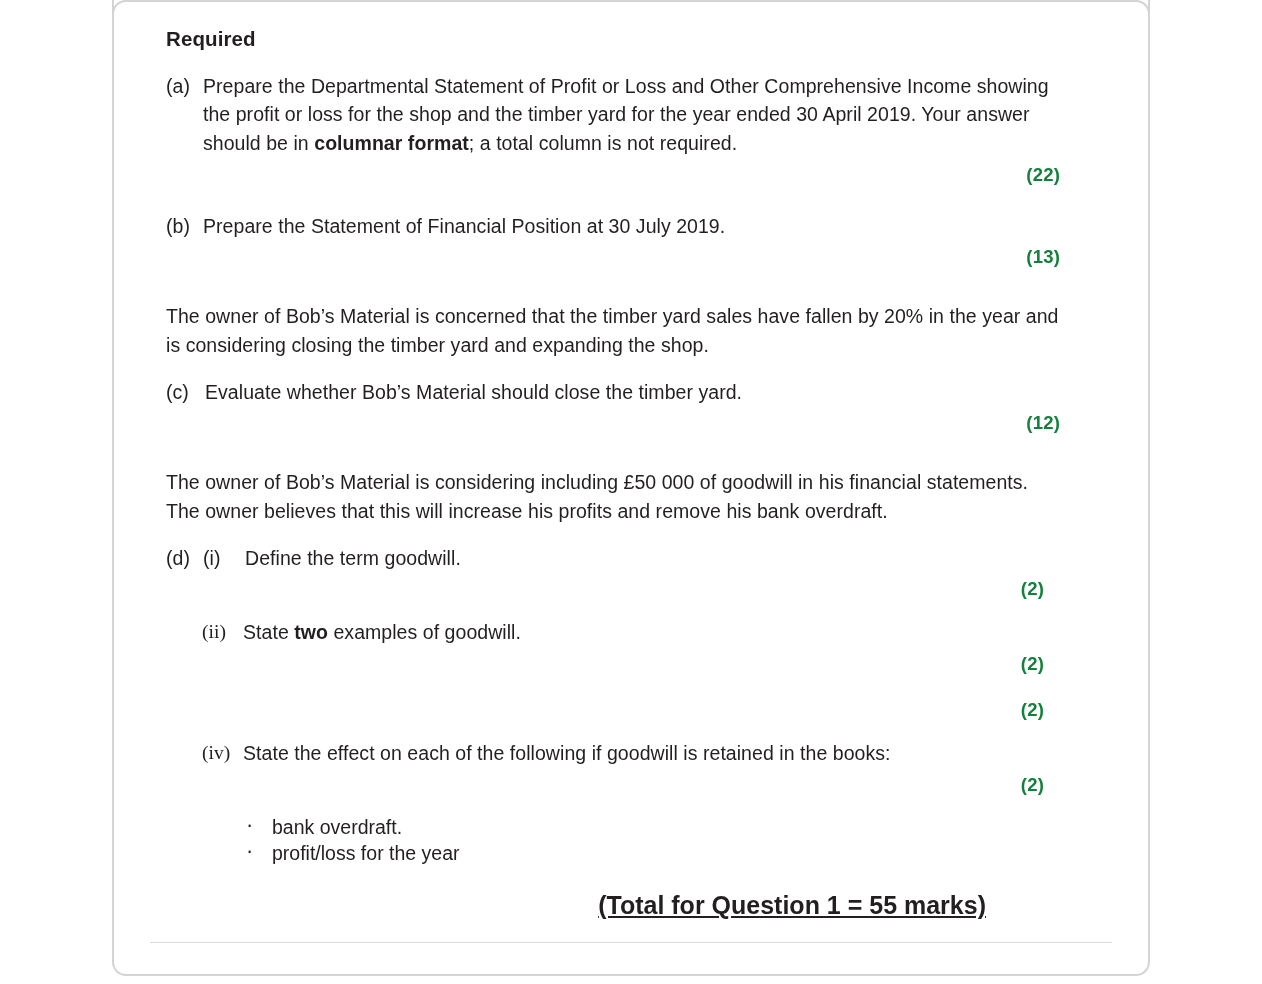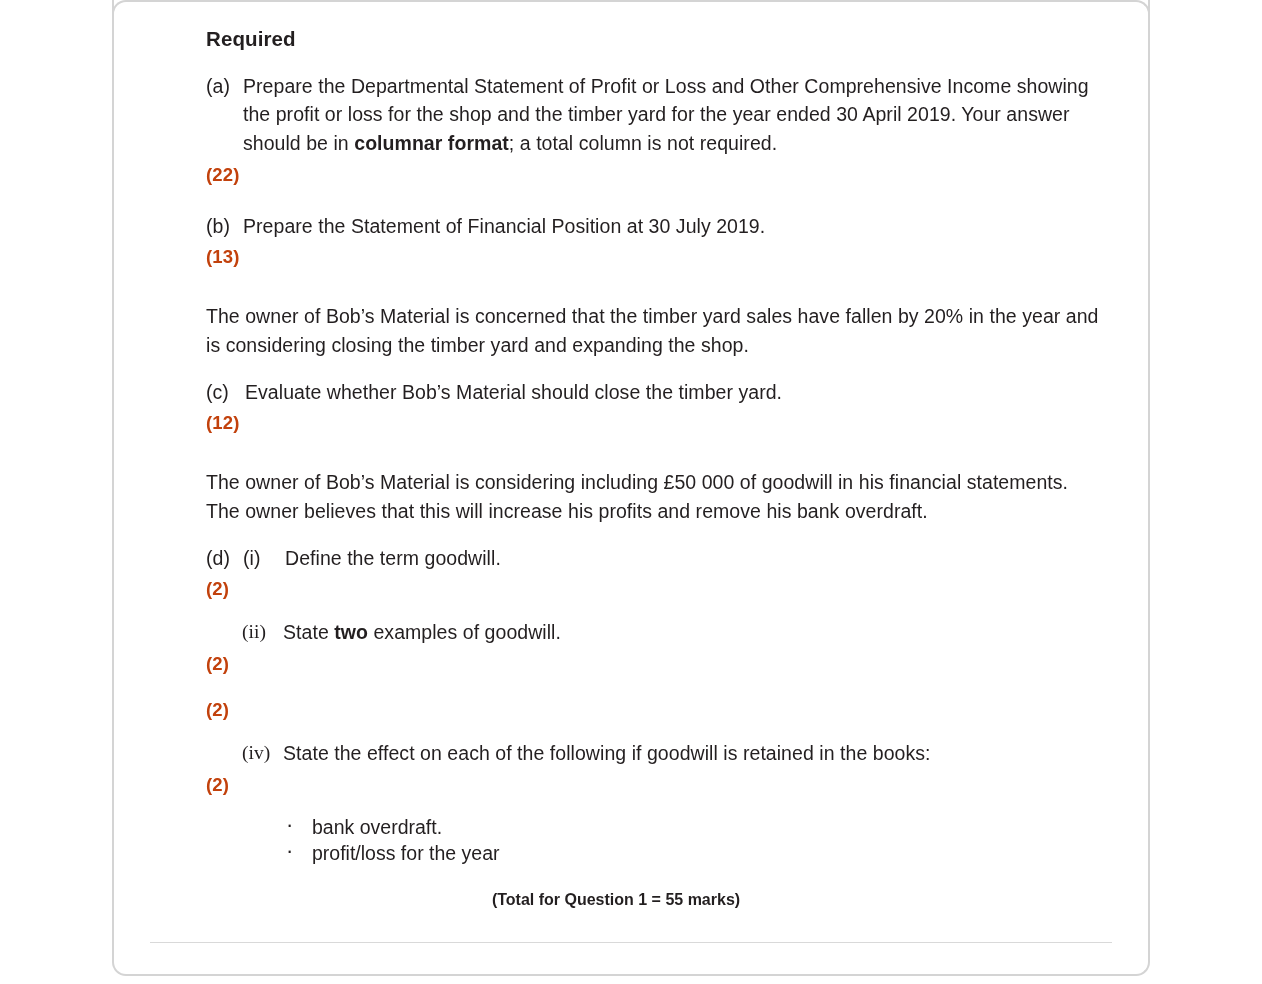--- a/index.html
+++ b/index.html
@@ -36,21 +36,20 @@
     border: 2px solid #d4d4d4;
     border-bottom: none;
     border-radius: 14px 14px 0 0;
     box-sizing: border-box;
   }
   .content {
     position: absolute;
     left: 52px;
     top: 26px;
     width: 900px;
-    margin-left: 40px;
   }
   .heading {
     font-size: 20.5px;
     font-weight: bold;
     letter-spacing: 0.1px;
     margin: 0 0 20px 0;
     line-height: 1.25;
   }
   .para {
     font-size: 19.5px;
@@ -69,23 +68,24 @@
   .label.w-a  { width: 37px; }
   .label.w-b  { width: 37px; }
   .label.w-c  { width: 39px; }
   .label.w-d  { width: 37px; }
   .label.w-i  { width: 42px; }
   .label.w-ii { width: 41px; font-family: Liberation Serif, serif; }
   .body-txt {
     flex: 1 1 auto;
   }
   .marks {
+    text-align: right;
     font-size: 18.5px;
     font-weight: bold;
-    color: #c2410c;
+    color: #15803d;
     letter-spacing: 0.2px;
   }
   .marks.indent-a { padding-right: 6px; }
   .marks.indent-d { padding-right: 22px; }
   .block { margin-bottom: 0; }
   .gap-sm { height: 18px; }
   .gap-md { height: 26px; }
   .gap-lg { height: 34px; }
   .sub {
     margin-left: 36px;
@@ -104,25 +104,26 @@
   }
   .bullets li::before {
     content: "\00B7";
     position: absolute;
     left: 6px;
     top: -4px;
     font-size: 22px;
     color: #231f20;
   }
   .total {
-    text-align: center;
-    font-size: 16px;
+    text-align: right;
+    font-size: 25px;
     font-weight: bold;
     padding-right: 80px;
     margin-top: 24px;
+    text-decoration: underline;
   }
   .rule {
     position: absolute;
     left: 36px;
     top: 942px;
     width: 962px;
     height: 1px;
     background: #d9d9d9;
   }
   b { font-weight: bold; }

